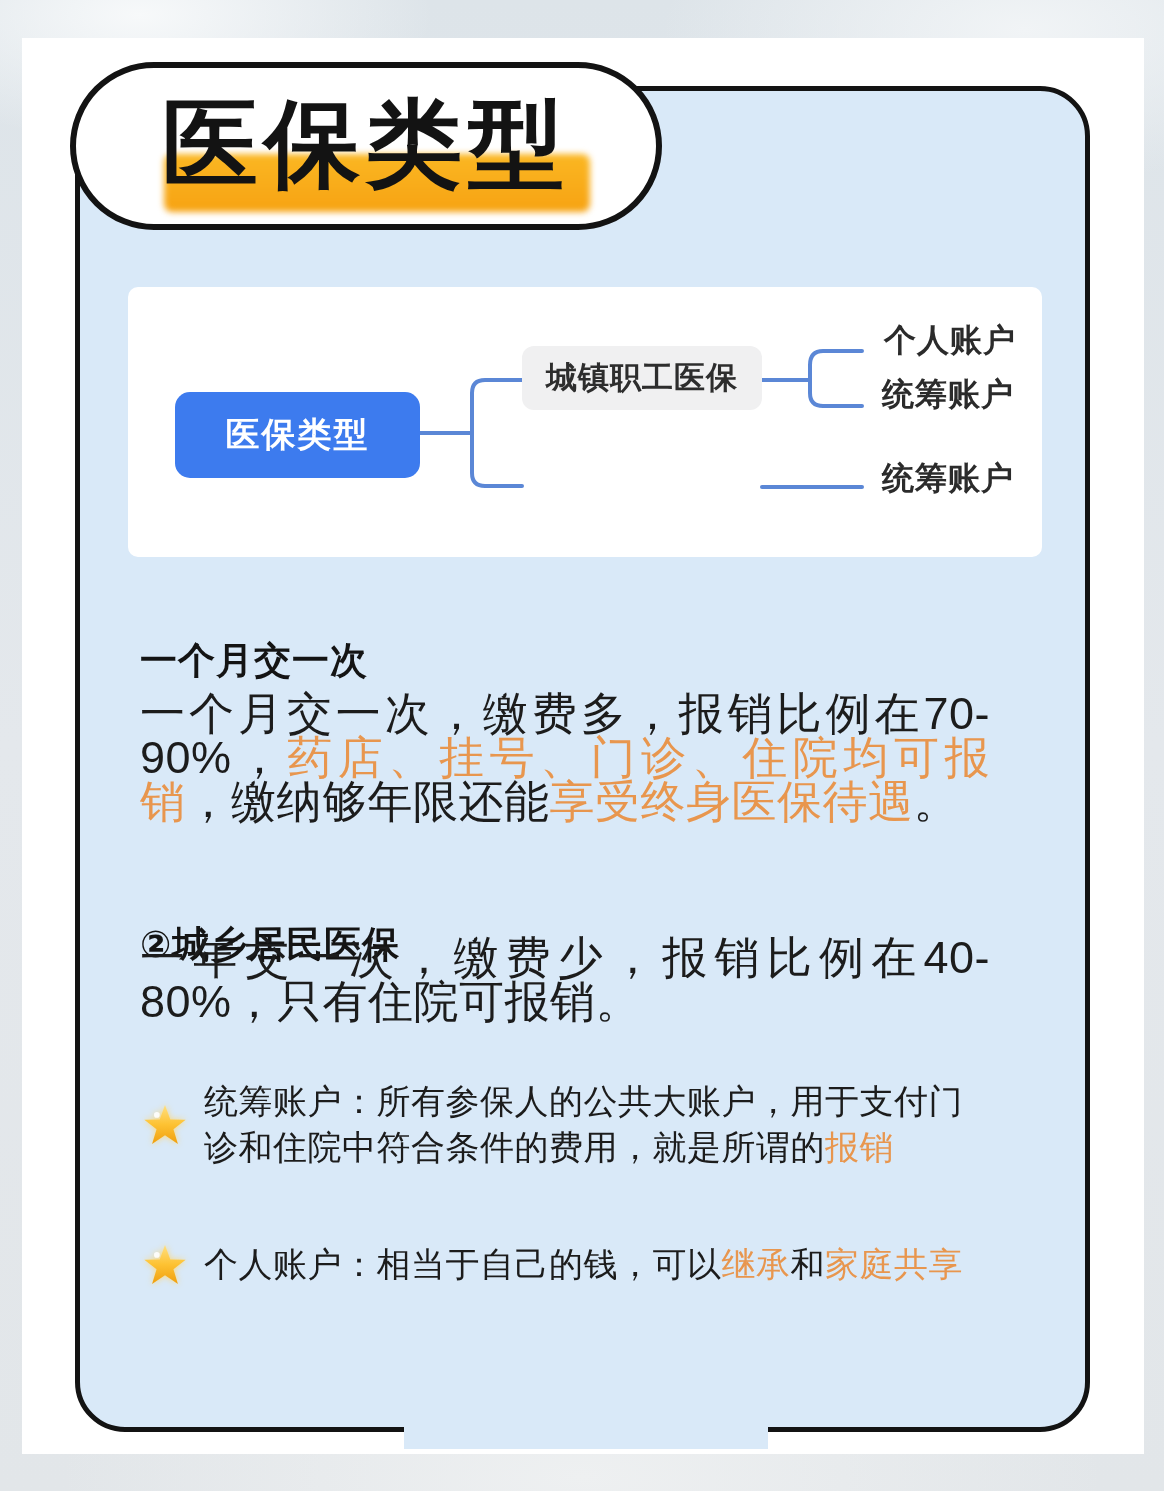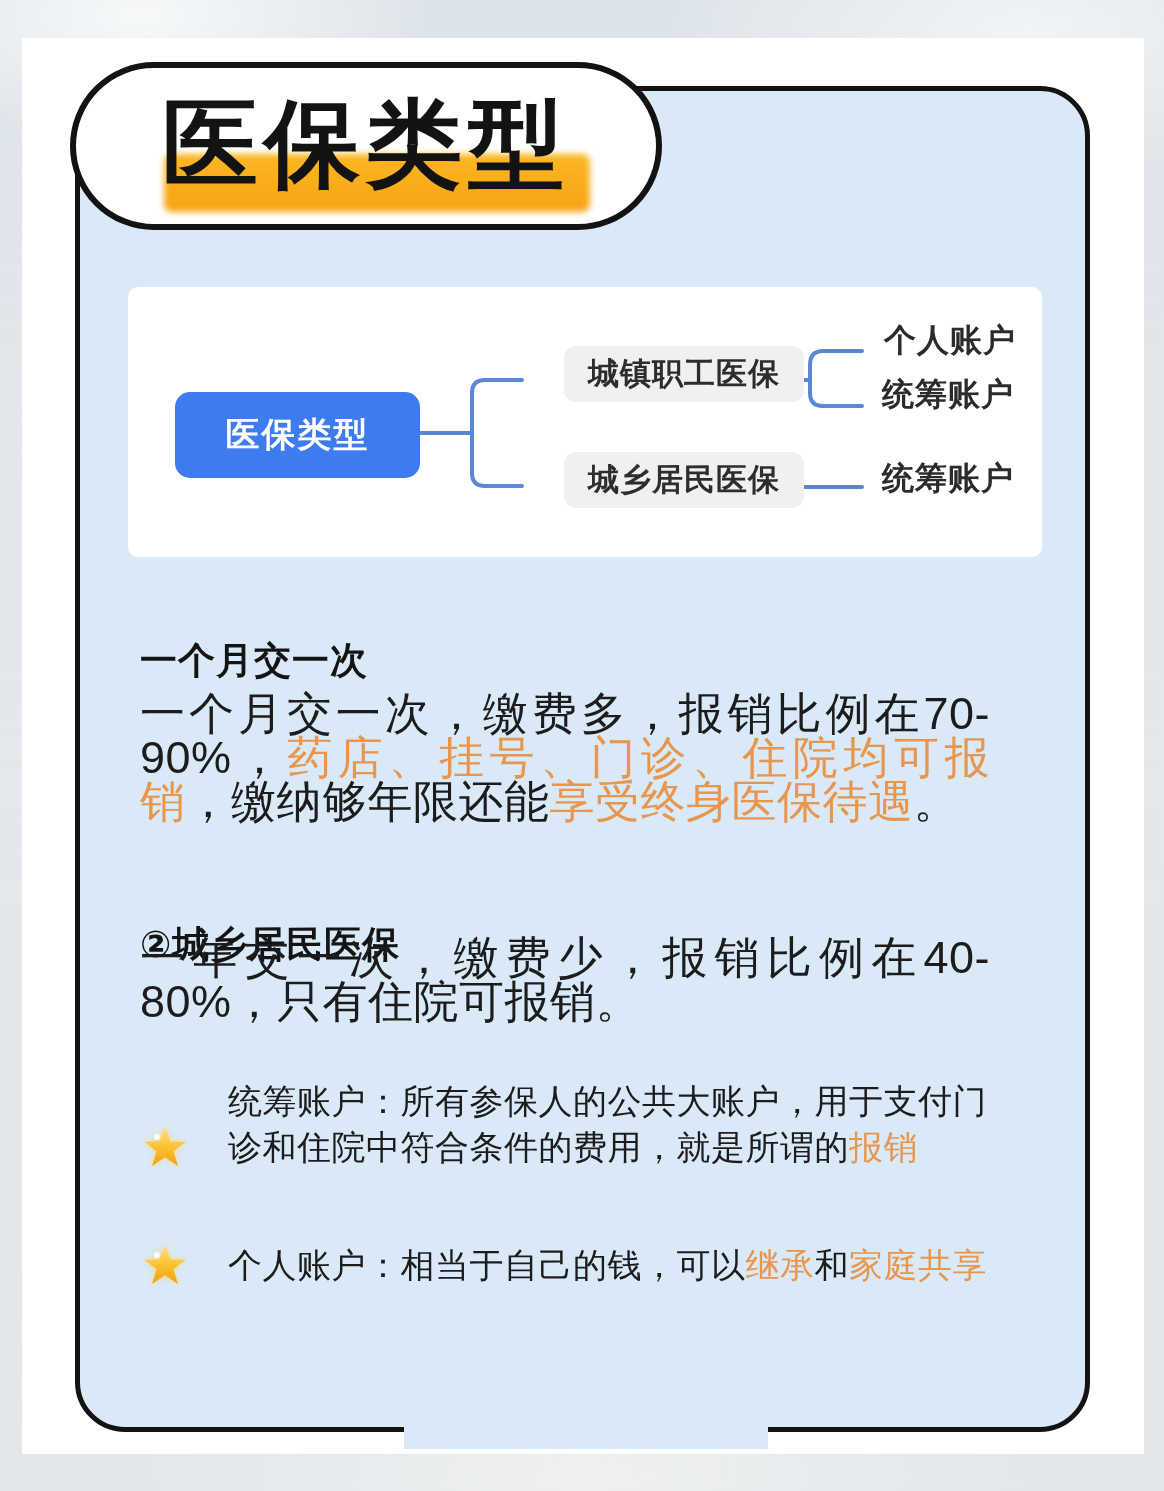--- a/index.html
+++ b/index.html
@@ -32,43 +32,43 @@
     position:absolute;left:0;top:22px;width:100%;margin:0;text-align:center;
     font-size:96px;line-height:108px;font-weight:900;letter-spacing:6px;color:#131313;
   }
 
   
   .diagram-panel{position:absolute;left:128px;top:287px;width:914px;height:270px;background:#ffffff;border-radius:10px;z-index:3;}
   .connectors{position:absolute;left:0;top:0;width:914px;height:270px;}
   .node{position:absolute;display:flex;align-items:center;justify-content:center;box-sizing:border-box;}
   .node-root{left:47px;top:105px;width:245px;height:86px;background:#3D7BEE;border-radius:15px;
              color:#ffffff;font-size:34px;font-weight:700;letter-spacing:2px;}
-  .node-branch{width:240px;height:56px;background:#F0F0F1;border-radius:12px;
-               color:#2d2d2d;font-size:31px;font-weight:600;letter-spacing:1px;margin-left:42px;}
+  .node-branch{width:240px;height:64px;background:#F0F0F1;border-radius:12px;
+               color:#2d2d2d;font-size:31px;font-weight:600;letter-spacing:1px;}
   .node-b1{left:394px;top:59px;}
   .node-b2{left:394px;top:165px;}
   .leaf{position:absolute;color:#2b2b2b;font-size:32px;font-weight:700;letter-spacing:1px;white-space:nowrap;}
   .leaf-1{left:756px;top:32px;}
   .leaf-2{left:754px;top:86px;}
   .leaf-3{left:754px;top:170px;}
 
   
   .sec-h{position:absolute;margin:0;font-size:37px;font-weight:800;color:#141414;letter-spacing:1px;z-index:3;}
   .sec-h1{left:140px;top:636px;}
   .sec-h2{left:140px;top:880px;margin-top:40px;}
   .sec-p{position:absolute;margin:0;width:850px;font-size:45px;line-height:44px;font-weight:500;
          letter-spacing:.5px;color:#1c1c1c;z-index:3;text-align:justify;text-justify:inter-ideograph;}
   .sec-p1{left:140px;top:692px;}
   .sec-p2{left:140px;top:936px;}
 
   .seg-black{color:#1c1c1c;}
   .seg-orange{color:#E8964E;}
 
   
-  .note{position:absolute;display:flex;align-items:flex-end;z-index:3;gap:24px;}
+  .note{position:absolute;display:flex;align-items:center;z-index:3;}
   .note-1{left:142px;top:1078px;}
   .note-2{left:142px;top:1240px;}
   .note-icon{width:46px;height:46px;flex:0 0 auto;margin-top:2px;margin-right:16px;
              filter:drop-shadow(0 0 3px rgba(255,214,110,.9));}
   .note-text{width:775px;font-size:34px;line-height:46px;font-weight:500;letter-spacing:.5px;color:#1c1c1c;}
 </style>
 </head>
 <body>
 
 <div class="page">
@@ -87,21 +87,20 @@
         <path d="M344 146 V106 Q344 93 357 93 H394"></path>
         <path d="M344 146 V186 Q344 199 357 199 H394"></path>
         <path d="M634 93 H682"></path>
         <path d="M682 93 V78 Q682 64 695 64 H734"></path>
         <path d="M682 93 V106 Q682 119 695 119 H734"></path>
         <path d="M634 200 H734"></path>
       </g>
     </svg>
     <div class="node node-root">医保类型</div>
     <div class="node node-branch node-b1">城镇职工医保</div>
-    <div class="node node-branch node-b2">城乡居民医保</div>
     <div class="leaf leaf-1">个人账户</div>
     <div class="leaf leaf-2">统筹账户</div>
     <div class="leaf leaf-3">统筹账户</div>
   </div>
 
   <h2 class="sec-h sec-h1">一个月交一次</h2>
   <p class="sec-p sec-p1"><span class="seg-black">一个月交一次，缴费多，报销比例在70-90%，</span><span class="seg-orange">药店、挂号、门诊、住院均可报销</span><span class="seg-black">，缴纳够年限还能</span><span class="seg-orange">享受终身医保待遇</span><span class="seg-black">。</span></p>
 
   <h2 class="sec-h sec-h2">②城乡居民医保</h2>
   <p class="sec-p sec-p2"><span class="seg-black">一年交一次，缴费少，报销比例在40-80%，只有住院可报销。</span></p>

